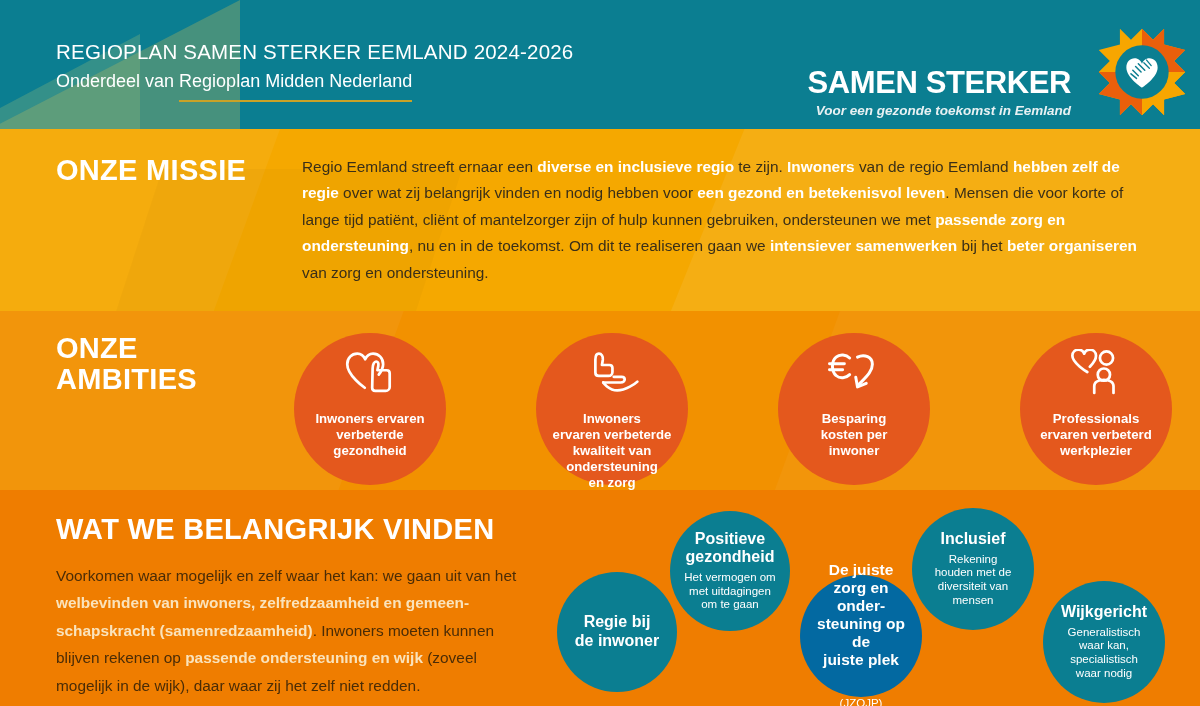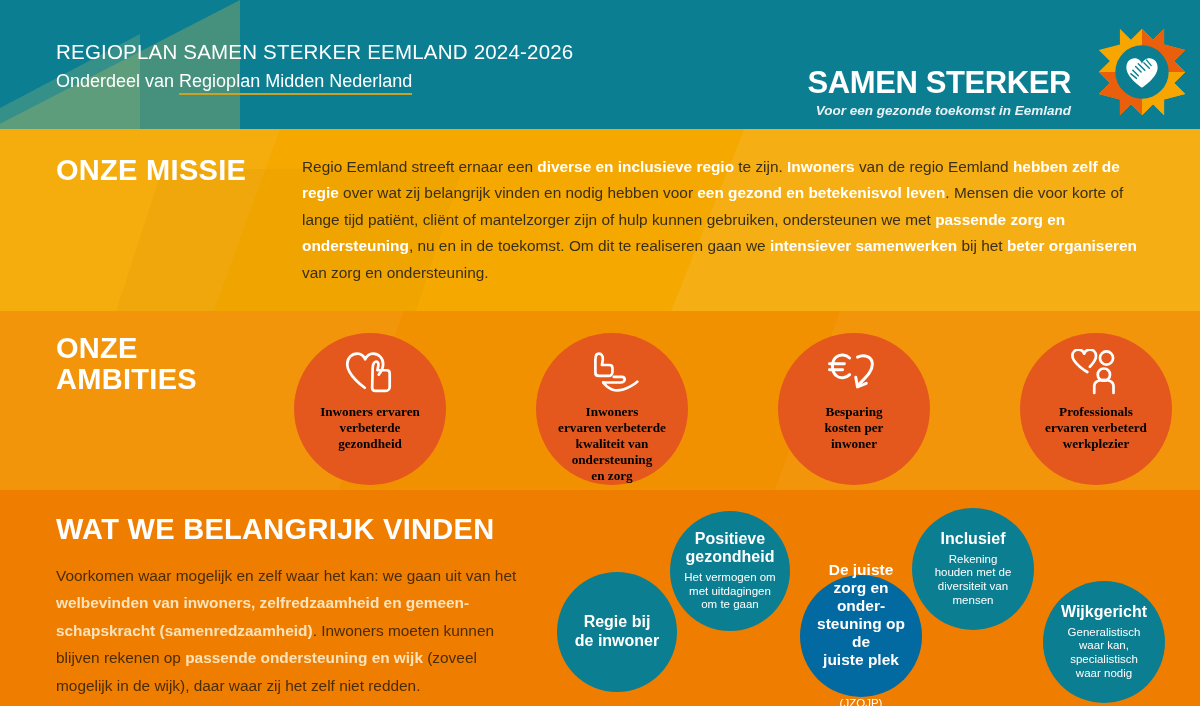--- a/index.html
+++ b/index.html
@@ -45,21 +45,21 @@
     white-space: nowrap;
   }
   .header-sub {
     color: #ffffff;
     font-size: 18px;
     margin-top: 7px;
     white-space: nowrap;
   }
   .header-sub .ul {
     border-bottom: 2px solid #c9a227;
-    padding-bottom: 2px;
+    padding-bottom: 9px;
   }
 
   
   .logo-block {
     position: absolute; right: 12px; top: 26px;
     display: flex; align-items: flex-end; gap: 25px;
   }
   .logo-text { text-align: right; }
   .logo-name {
     color: #fff; font-size: 31px; font-weight: bold;
@@ -140,25 +140,24 @@
     width: 152px; height: 152px;
     border-radius: 50%;
     background: #e4581d;
     display: flex; flex-direction: column;
     align-items: center; justify-content: flex-start;
     padding-top: 16px;
     text-align: center;
   }
   .amb-icon { width: 56px; height: 46px; display:block; }
   .amb-label {
-    color: #000000; font-weight: bold;
+    color: #ffffff; font-weight: bold;
     font-size: 13.2px; line-height: 1.22;
-    margin-top: 9px; padding: 0 8px;
+    margin-top: 16px; padding: 0 8px;
     white-space: pre-line;
-    font-family: Liberation Serif, serif;
   }
 
   
   .band-val {
     position: absolute; left: 0; top: 490px; width: 1200px; height: 216px;
     background: #ef7d00;
     overflow: hidden;
   }
   #val-heading { left: 56px; top: 24px; font-size: 29px; }
   .val-body {

